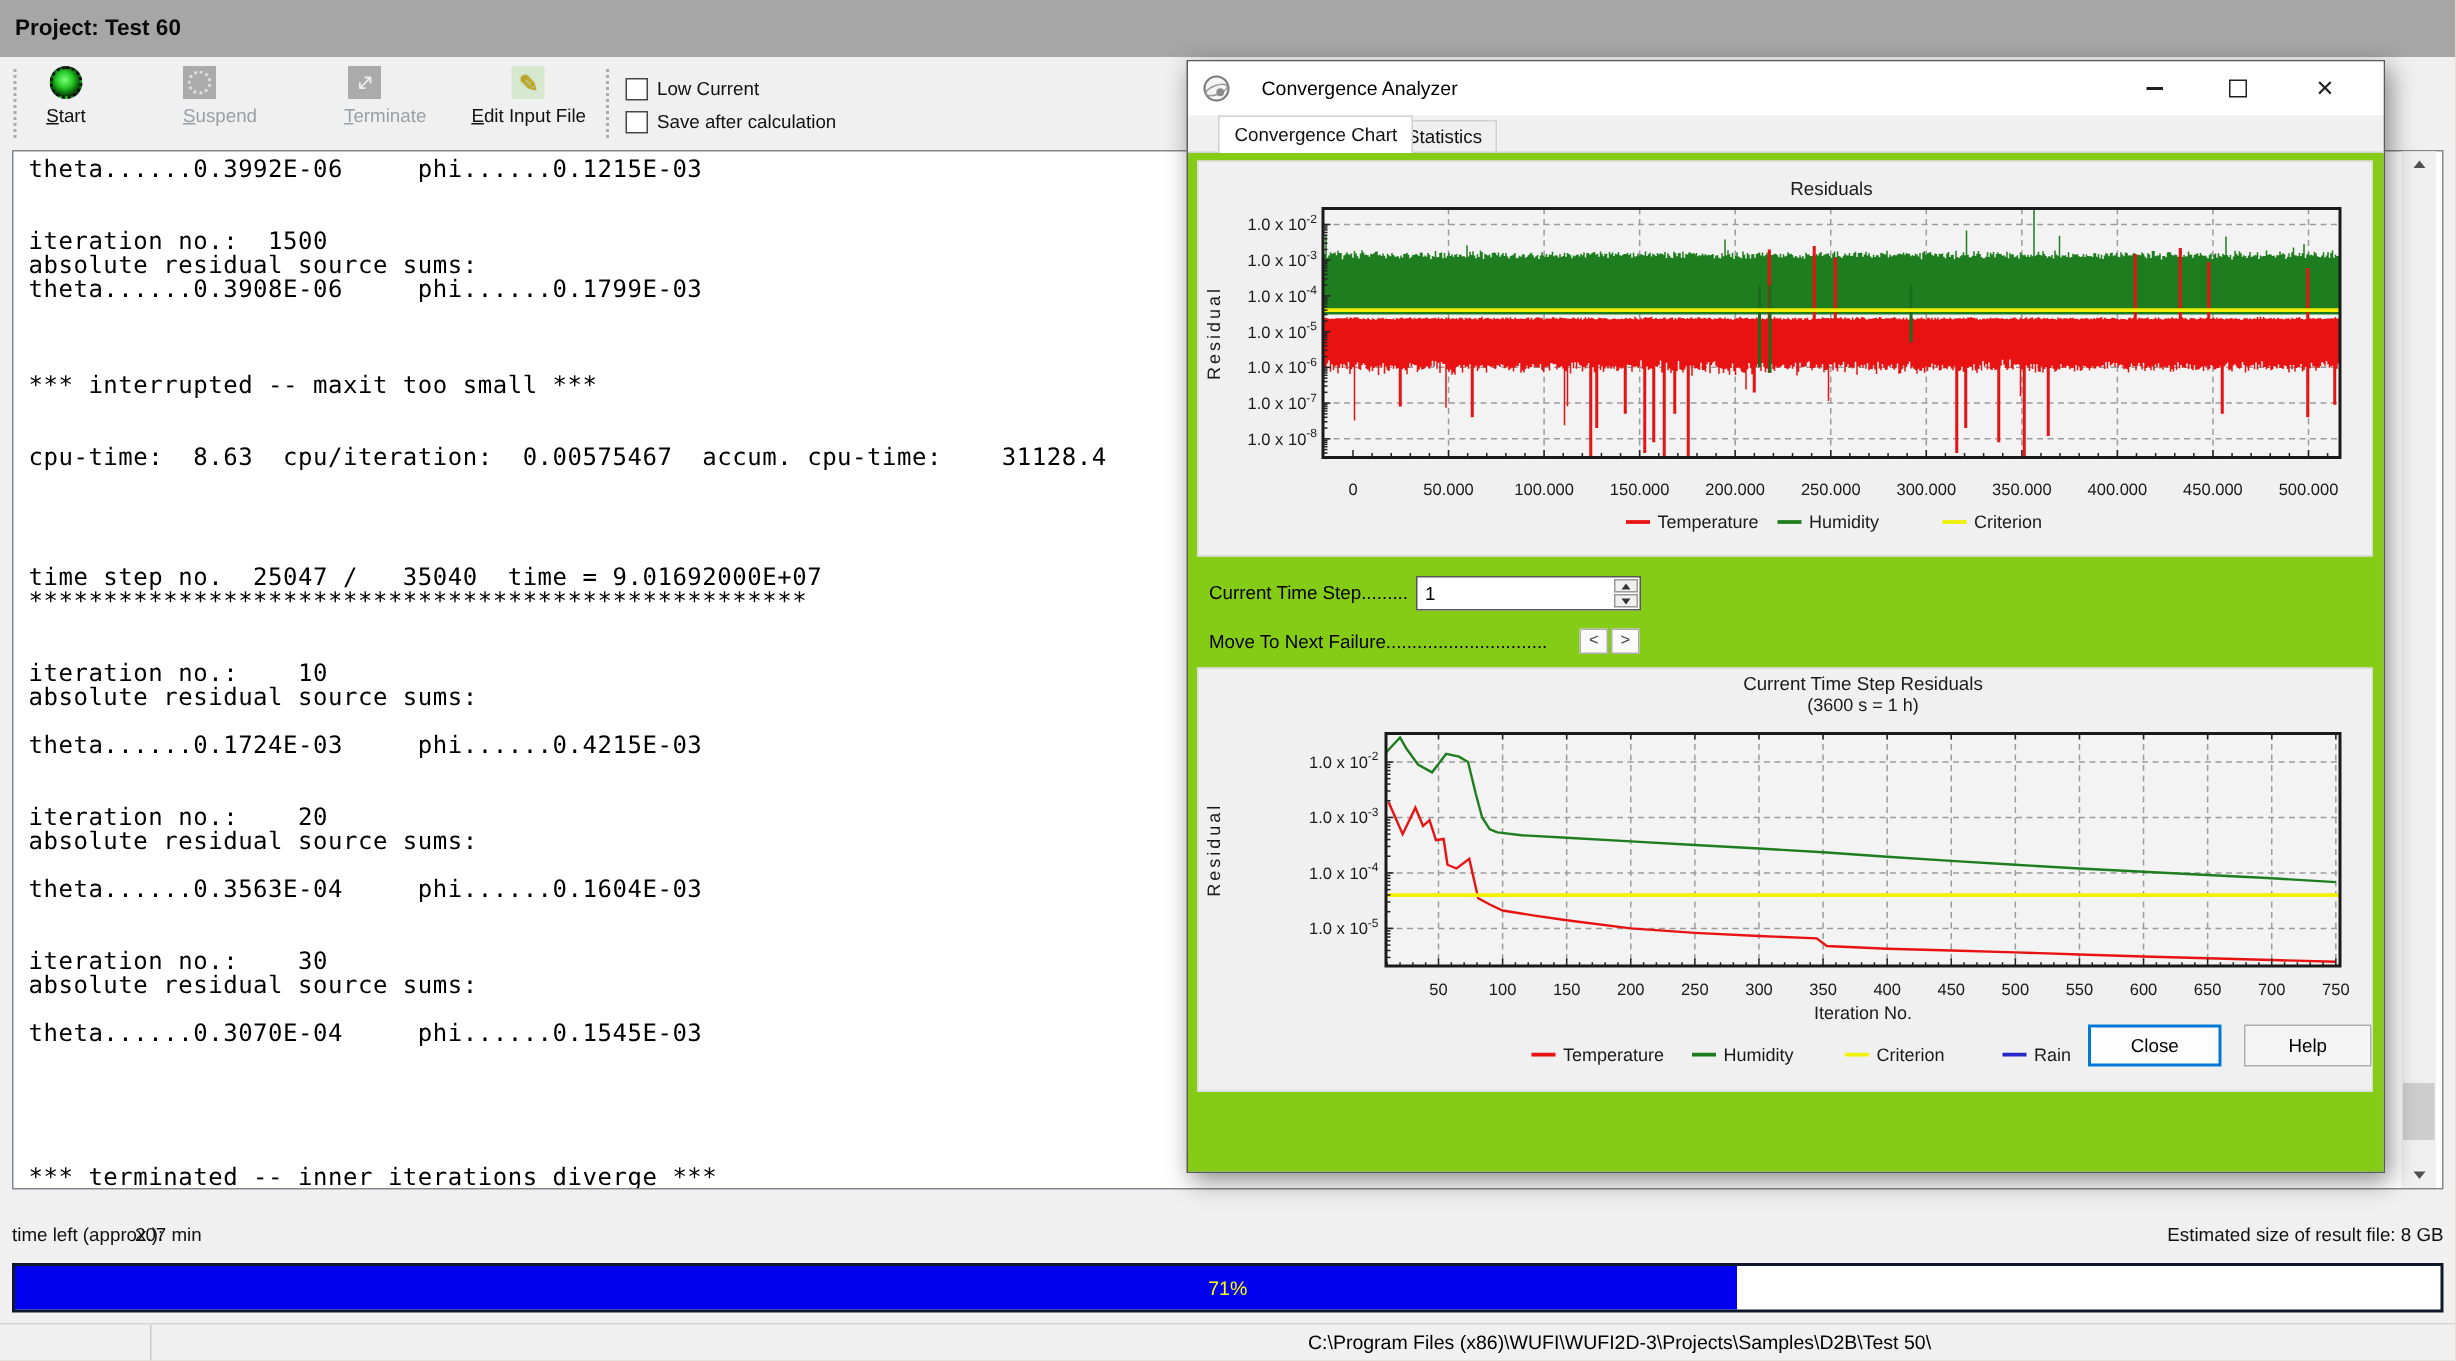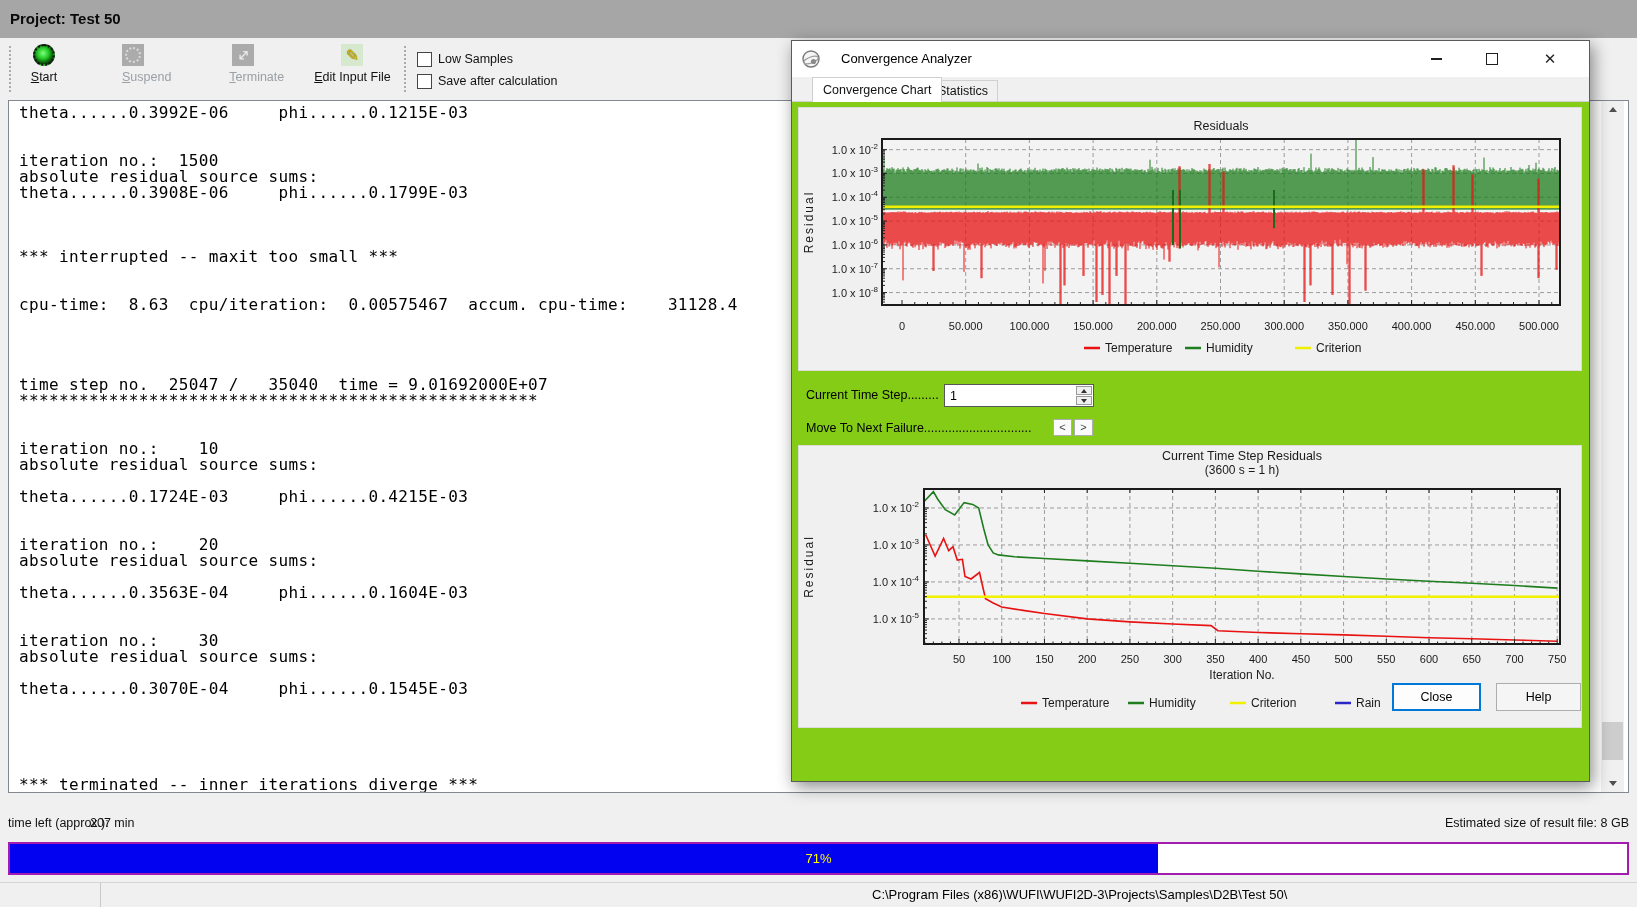--- a/index.html
+++ b/index.html
@@ -42,21 +42,21 @@
   .sb-up{top:0;} .sb-down{bottom:0;}
   .tri-up{width:0;height:0;border-left:4px solid transparent;border-right:4px solid transparent;border-bottom:5px solid #505050;}
   .tri-down{width:0;height:0;border-left:4px solid transparent;border-right:4px solid transparent;border-top:5px solid #505050;}
   .sb-thumb{position:absolute;left:1px;top:621px;width:21px;height:38px;background:#cdcdcd;}
 
   
   .timeleft-row{position:absolute;left:8px;top:814px;width:1621px;height:20px;font-size:12.5px;}
   .tl-label{position:absolute;left:0;top:2px;}
   .tl-value{position:absolute;left:82px;top:2px;}
   .est-size{position:absolute;right:0;top:2px;}
-  .progress{position:absolute;left:8px;top:842px;width:1621px;height:33px;border:2px solid #a21caf;
+  .progress{position:absolute;left:8px;top:842px;width:1621px;height:33px;border:2px solid #0f172a;
             background:#ffffff;box-sizing:border-box;}
   .progress-fill{position:absolute;left:0;top:0;height:100%;background:#0202f0;}
   .progress-label{position:absolute;left:0;right:0;top:0;text-align:center;line-height:29px;
             color:#ffff00;font-size:13px;}
   .statusbar{position:absolute;left:0;top:882px;width:1637px;height:25px;background:#f0f0f0;border-top:1px solid #d5d5d5;box-sizing:border-box;}
   .status-sep{position:absolute;left:100px;top:0;height:25px;width:1px;background:#c8c8c8;}
   .status-path{position:absolute;left:872px;top:4px;font-size:13px;color:#000;}
 
   
   .dialog{position:absolute;left:791px;top:40px;width:797px;height:740px;background:#f0f0f0;
@@ -97,21 +97,21 @@
        background:#fdfdfd;text-align:center;}
   .btn-close{left:600px;width:89px;border:2px solid #0078d7;}
   .btn-help{left:704px;width:85px;border:1px solid #adadad;background:#f5f5f5;}
 </style>
 </head>
 <body>
 
 <div id="root">
 
   <div class="titlebar">
-    <span>Project: Test 50</span>
+    <span>Project: Test 60</span>
   </div>
 
   <div class="toolbar">
     <div class="tb-grip"></div>
     <div class="tb-buttons" id="toolbarButtons">
         <div class="tb-btn">
           <div class="ic">
             <div class="icon-start"></div>
           </div>
           <div class="lbl"><u>S</u>tart</div>
@@ -138,21 +138,21 @@
               <span>✎</span>
             </div>
           </div>
           <div class="lbl"><u>E</u>dit Input File</div>
         </div>
       </div>
     <div class="tb-sep"></div>
     <div class="tb-checks" id="toolbarChecks">
         <div class="check-row">
           <div class="checkbox"></div>
-          <span class="check-lbl">Low Samples</span>
+          <span class="check-lbl">Low Current</span>
         </div>
         <div class="check-row">
           <div class="checkbox"></div>
           <span class="check-lbl">Save after calculation</span>
         </div>
       </div>
   </div>
 
   <div class="console">
     <pre id="consolePre">theta......0.3992E-06     phi......0.1215E-03

